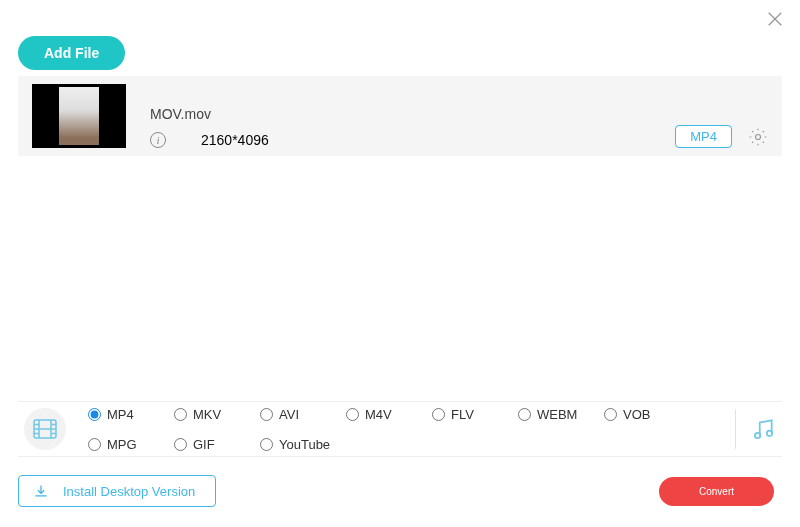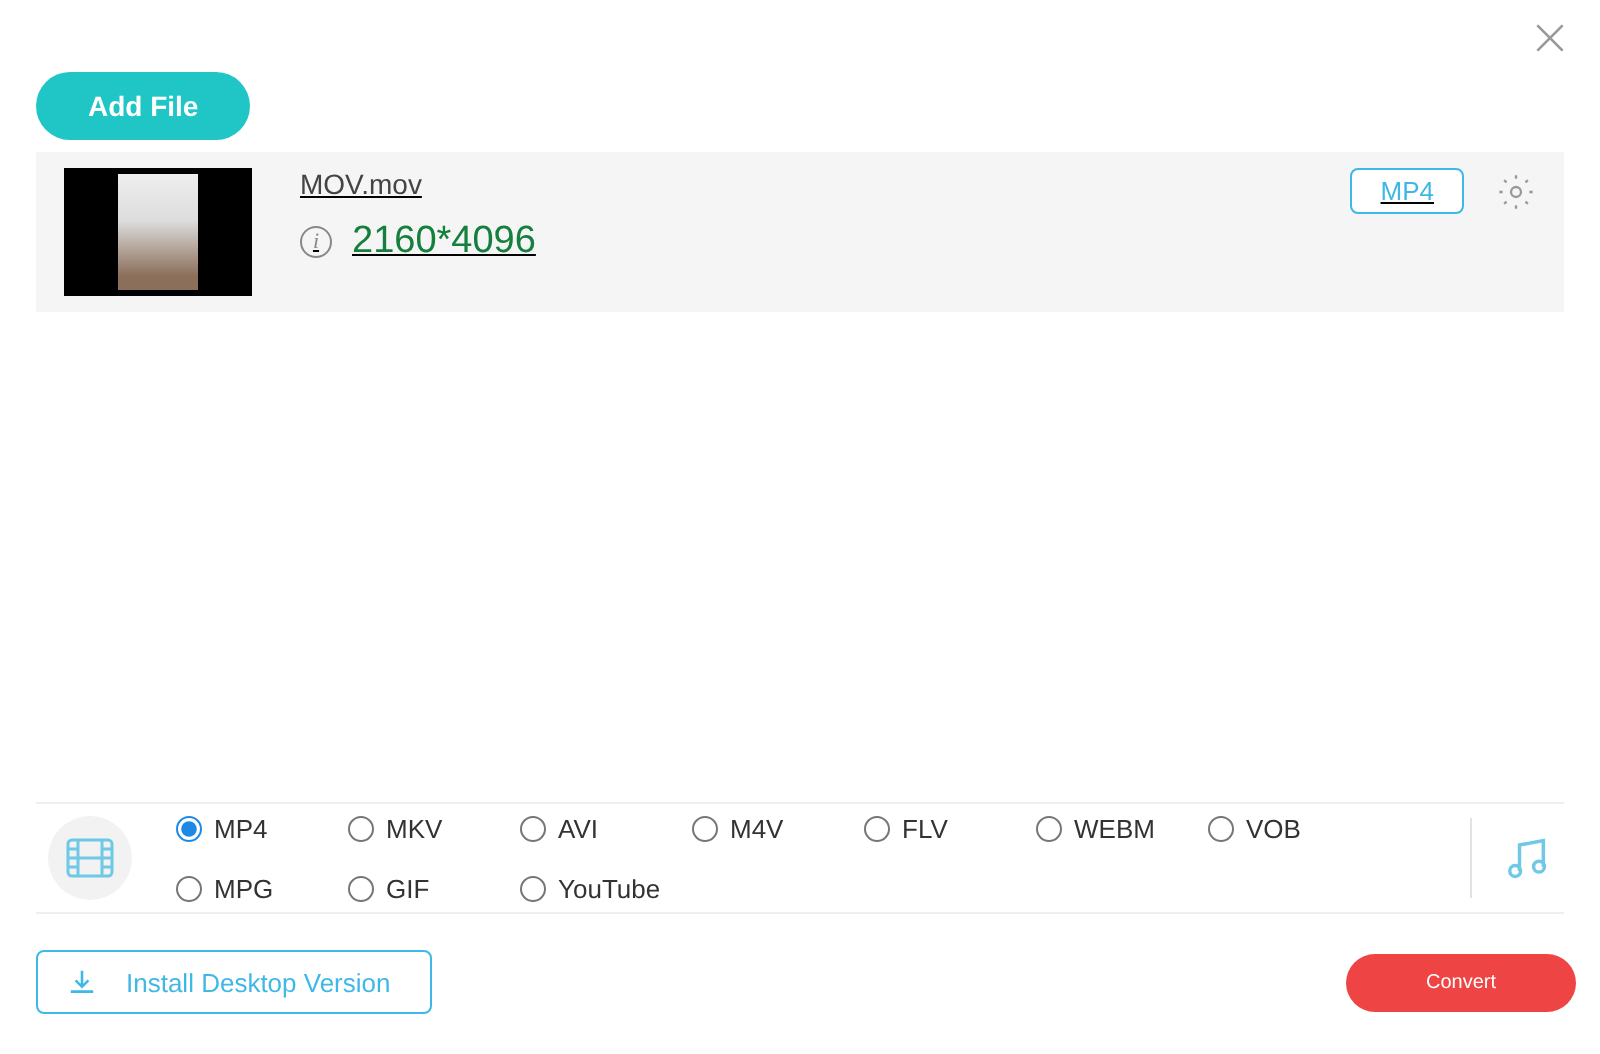--- a/index.html
+++ b/index.html
@@ -3,44 +3,44 @@
   <meta charset="utf-8">
   <style>
     * { box-sizing: border-box; margin: 0; padding: 0; }
     body { font-family: -apple-system, BlinkMacSystemFont, "Segoe UI", Arial, sans-serif; width: 800px; height: 527px; background: #fff; position: relative; }
     
     .close-btn { position: absolute; top: 10px; right: 14px; width: 20px; height: 20px; cursor: pointer; }
     .close-btn svg { width: 18px; height: 18px; stroke: #999; stroke-width: 1.5; }
     
     .add-file-btn { position: absolute; top: 36px; left: 18px; background: #20c5c5; color: #fff; border: none; border-radius: 18px; padding: 9px 26px; font-size: 14px; font-weight: 600; cursor: pointer; }
     
-    .file-row { position: absolute; top: 76px; left: 18px; right: 18px; height: 80px; background: #f5f5f5; display: flex; align-items: flex-start; padding: 8px 14px; text-decoration: underline; }
+    .file-row { position: absolute; top: 76px; left: 18px; right: 18px; height: 80px; background: #f5f5f5; display: flex; align-items: flex-end; padding: 8px 14px; }
     .thumb { width: 94px; height: 64px; display: flex; align-items: center; justify-content: center; background: #000; }
     .thumb-inner { width: 40px; height: 58px; background: linear-gradient(180deg, #eee 0%, #ddd 40%, #8b6f5a 88%); position: relative; }
     .file-meta { margin-left: 24px; display: flex; flex-direction: column; gap: 10px; }
     .file-name { font-size: 14px; color: #444; }
     .file-res-row { display: flex; align-items: center; gap: 10px; }
     .info-icon { width: 16px; height: 16px; border: 1.2px solid #888; border-radius: 50%; display: inline-flex; align-items: center; justify-content: center; font-size: 11px; color: #888; font-style: italic; font-family: Georgia, serif; }
-    .file-res { font-size: 19px; color: #15803d; }
+    .file-res { font-size: 14px; color: #000000; margin-left: 25px; }
     .row-right { margin-left: auto; display: flex; align-items: center; gap: 16px; }
     .format-pill { border: 1.5px solid #3fb8e8; color: #3fb8e8; background: #fff; padding: 3px 14px; border-radius: 4px; font-size: 13px; cursor: pointer; }
     .gear { width: 20px; height: 20px; cursor: pointer; }
     .gear svg { width: 20px; height: 20px; stroke: #999; fill: none; stroke-width: 1.4; }
     
     .formats { position: absolute; top: 401px; left: 18px; right: 18px; height: 56px; border-top: 1px solid #eee; border-bottom: 1px solid #eee; display: flex; align-items: center; padding: 0 6px; }
     .video-icon-circle { width: 42px; height: 42px; border-radius: 50%; background: #f2f2f2; display: flex; align-items: center; justify-content: center; margin-right: 22px; }
     .video-icon-circle svg { width: 24px; height: 20px; stroke: #6fc8e6; fill: none; stroke-width: 1.5; }
     .format-grid { display: grid; grid-template-columns: repeat(7, 86px); grid-template-rows: repeat(2, 24px); column-gap: 0; row-gap: 6px; flex: 1; }
     .format-opt { display: flex; align-items: center; gap: 6px; cursor: pointer; font-size: 13px; color: #333; }
     .format-opt input[type="radio"] { accent-color: #1e88e5; cursor: pointer; }
     .sep { width: 1px; height: 40px; background: #e2e2e2; margin: 0 14px 0 2px; }
     .audio-icon { width: 26px; height: 26px; cursor: pointer; }
     .audio-icon svg { width: 26px; height: 26px; stroke: #6fc8e6; fill: none; stroke-width: 1.6; }
     
-    .footer { position: absolute; top: 475px; left: 18px; right: 12px; display: flex; align-items: center; justify-content: space-between; }
+    .footer { position: absolute; top: 475px; left: 18px; right: 26px; display: flex; align-items: center; justify-content: space-between; }
     .install-btn { display: flex; align-items: center; gap: 14px; border: 1px solid #3fb8e8; color: #3fb8e8; background: #fff; border-radius: 4px; padding: 7px 20px 7px 14px; font-size: 13px; cursor: pointer; }
     .install-btn svg { width: 16px; height: 16px; stroke: #3fb8e8; fill: none; stroke-width: 1.6; }
     .convert-btn { background: #ef4444; color: #fff; border: none; border-radius: 18px; padding: 9px 40px; font-size: 10px; font-weight: 500; cursor: pointer; }
   </style>
 </head>
 <body>
 
 <div class="close-btn">
   <svg viewBox="0 0 20 20">
       <path d="M3 3 L17 17 M17 3 L3 17"></path>

